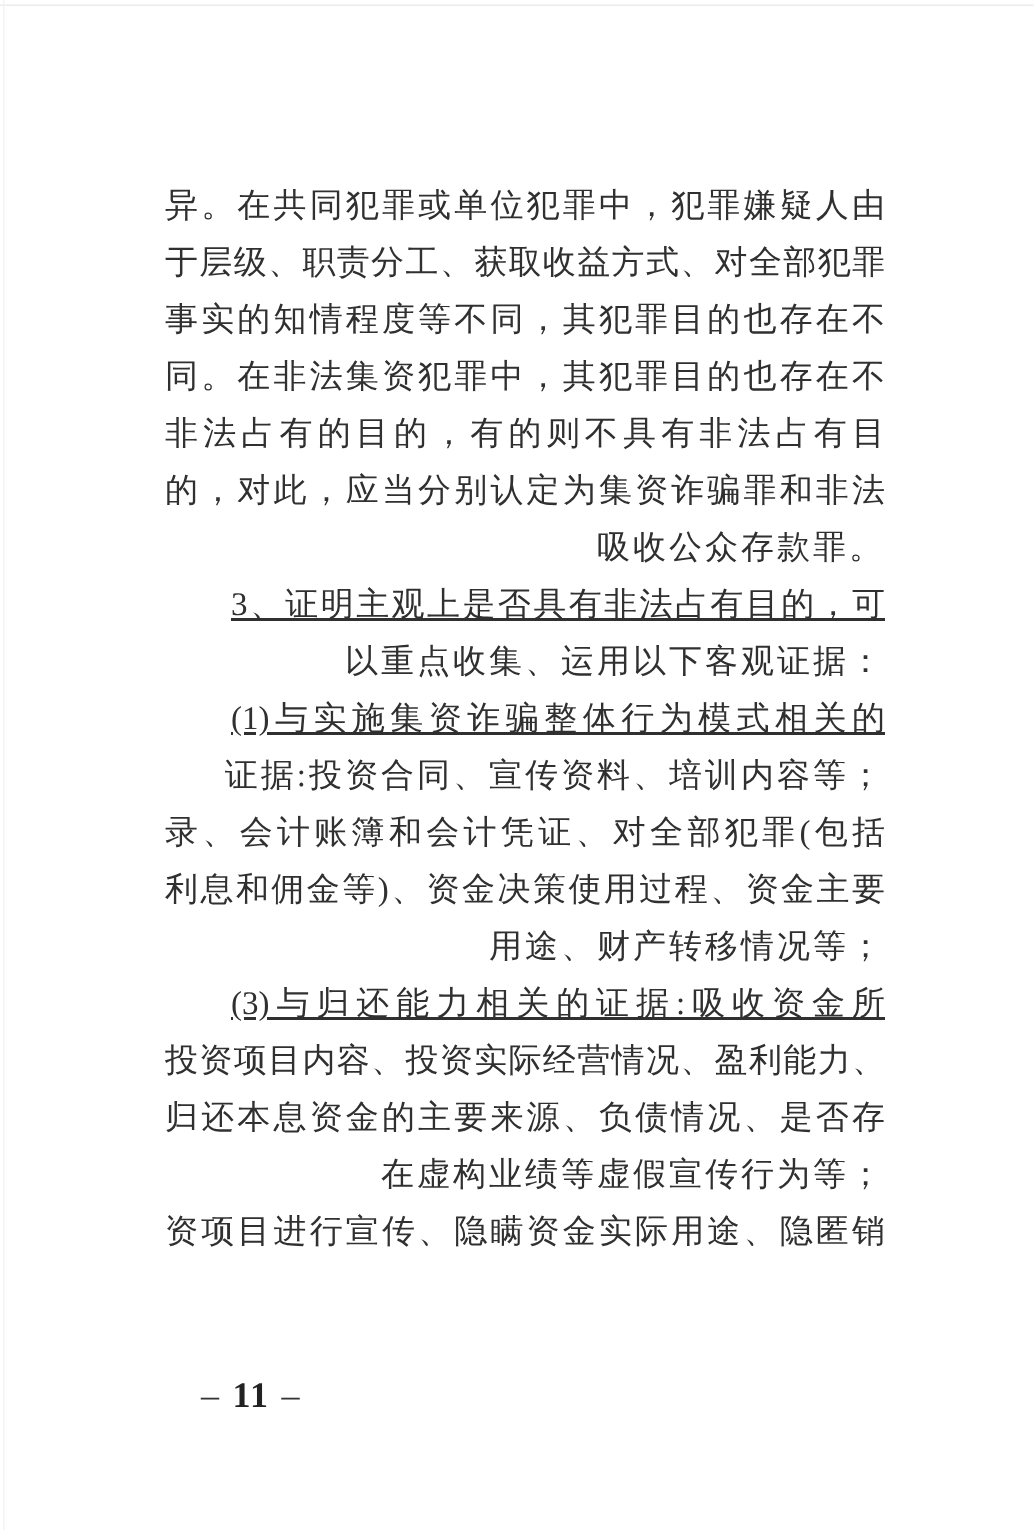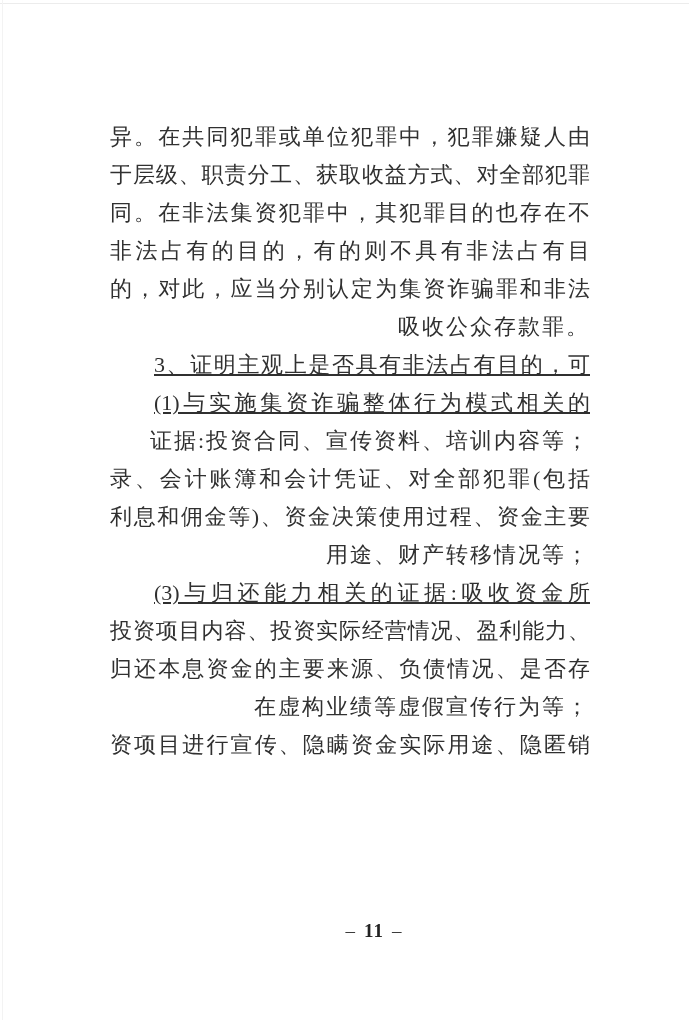--- a/index.html
+++ b/index.html
@@ -34,42 +34,43 @@
   .line.j {
     letter-spacing:0;
     text-align:justify;
     text-align-last:justify;
     text-justify:inter-character;
   }
   .line.ind { text-indent:44px;text-decoration:underline; }
   .footer {
     position:absolute; left:110px; top:918px; width:480px;
     transform:translateX(24px);
-    text-align:center;
-    font-size:19px; line-height:26px;
+    font-size:24px; line-height:26px;
     color:#2a2a2a;
     letter-spacing:1px;
   }
   .footer .dash { color:#333333; }
   .footer .num { font-weight:bold; padding:0 8px; color:#222222; }
 </style>
 </head>
 <body>
 
 <div class="scan-edge-top"></div>
 <div class="scan-edge-left"></div>
 
 <div class="text-block">
   <div class="line j">异。在共同犯罪或单位犯罪中，犯罪嫌疑人由</div>
   <div class="line j">于层级、职责分工、获取收益方式、对全部犯罪</div>
+  <div class="line j">事实的知情程度等不同，其犯罪目的也存在不</div>
   <div class="line j">同。在非法集资犯罪中，其犯罪目的也存在不</div>
   <div class="line j">非法占有的目的，有的则不具有非法占有目</div>
   <div class="line j">的，对此，应当分别认定为集资诈骗罪和非法</div>
   <div class="line">吸收公众存款罪。</div>
   <div class="line j ind">3、证明主观上是否具有非法占有目的，可</div>
+  <div class="line">以重点收集、运用以下客观证据：</div>
   <div class="line j ind">(1)与实施集资诈骗整体行为模式相关的</div>
   <div class="line">证据:投资合同、宣传资料、培训内容等；</div>
   <div class="line j">录、会计账簿和会计凭证、对全部犯罪(包括</div>
   <div class="line j">利息和佣金等)、资金决策使用过程、资金主要</div>
   <div class="line">用途、财产转移情况等；</div>
   <div class="line j ind">(3)与归还能力相关的证据:吸收资金所</div>
   <div class="line j">投资项目内容、投资实际经营情况、盈利能力、</div>
   <div class="line j">归还本息资金的主要来源、负债情况、是否存</div>
   <div class="line">在虚构业绩等虚假宣传行为等；</div>
   <div class="line j">资项目进行宣传、隐瞒资金实际用途、隐匿销</div>

